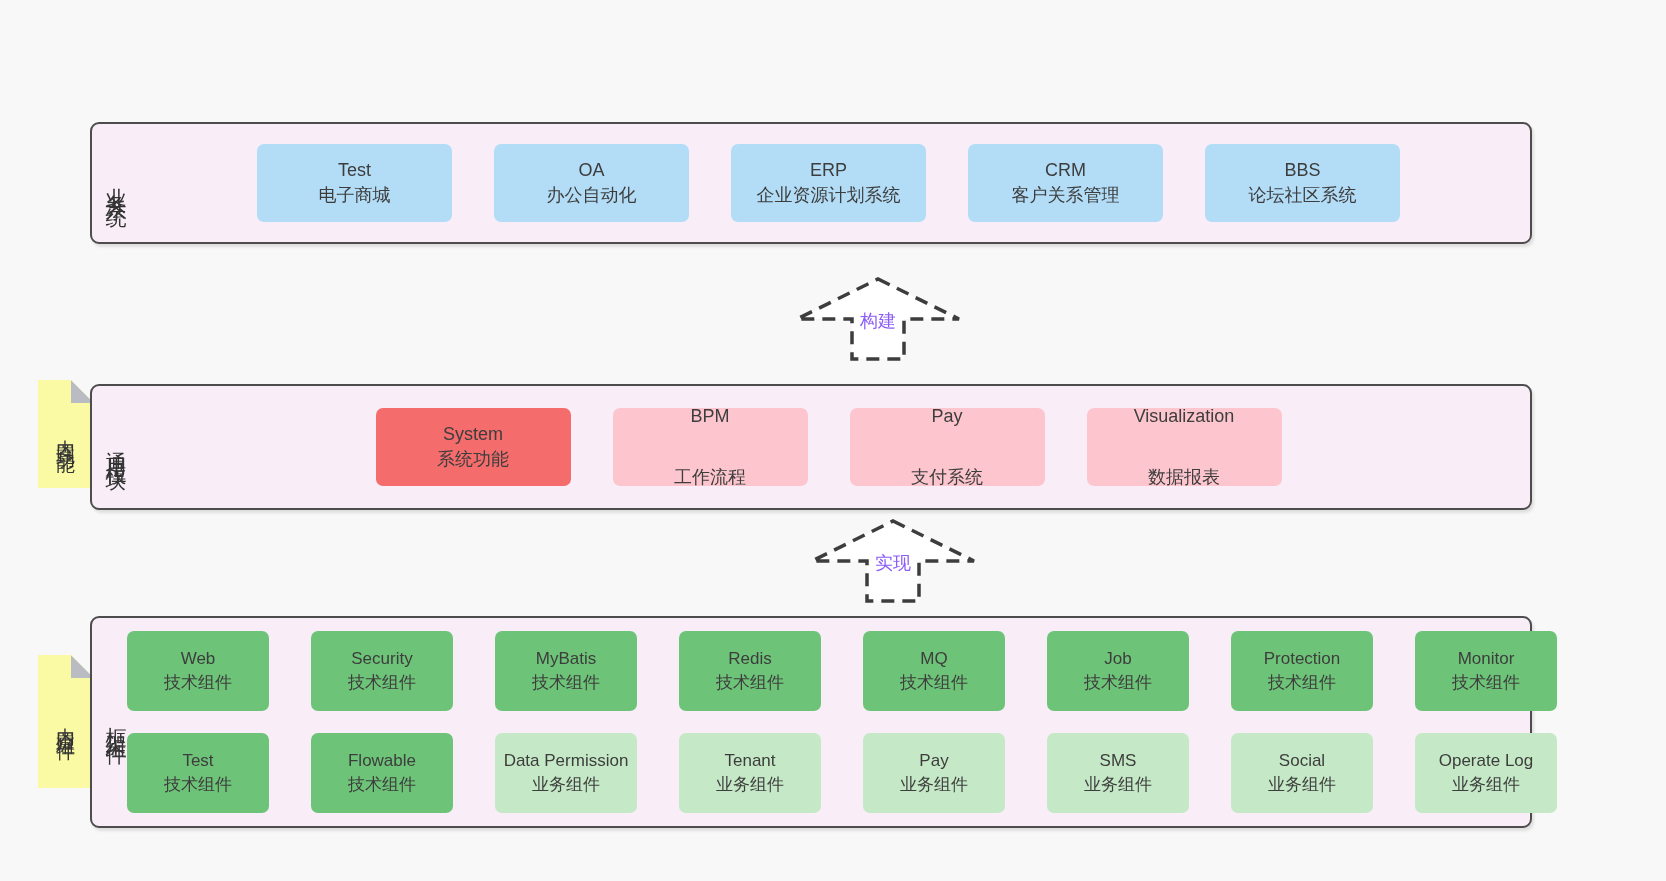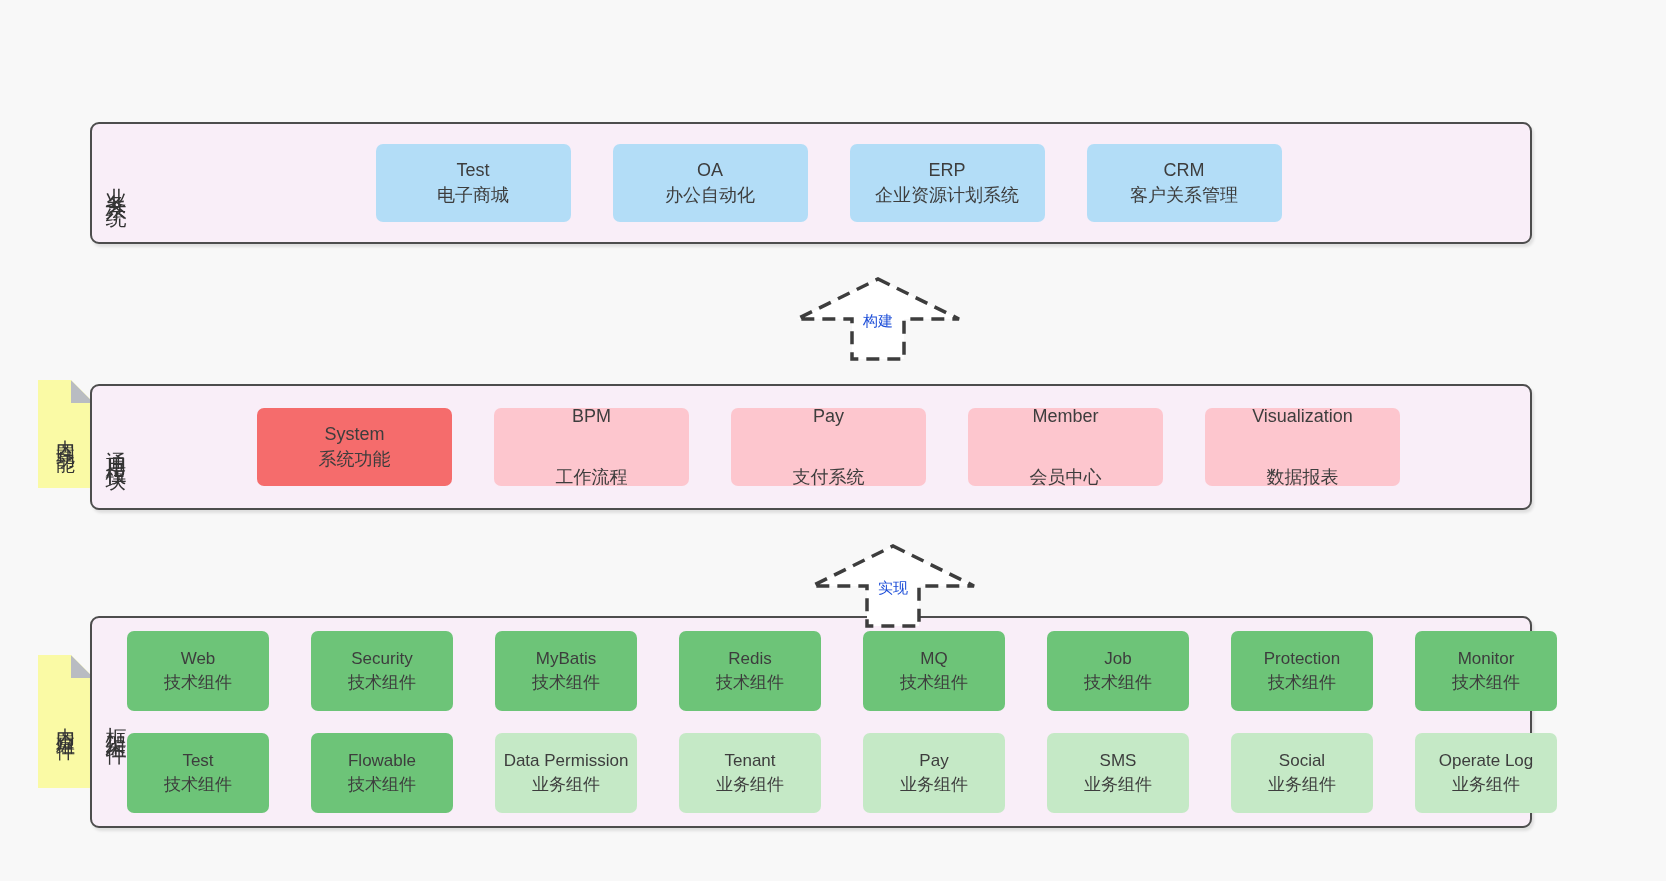--- a/index.html
+++ b/index.html
@@ -53,25 +53,25 @@
     writing-mode:vertical-lr;text-orientation:upright;
     font-size:19px;letter-spacing:5px;line-height:1;color:#333;white-space:nowrap;
   }
   .note-fold{
     position:absolute;top:0;right:0;width:23px;height:23px;
     background:#b9bcc2;
     clip-path:polygon(0 0, 100% 100%, 0 100%);
   }
   .arrow{position:absolute;width:170px;height:86px;z-index:3;}
   .arrow-build{left:793px;top:276px;}
-  .arrow-implement{left:808px;top:543px;}
+  .arrow-implement{left:808px;top:518px;}
   .arrow svg{display:block;width:100%;height:100%;}
   .arrow-label{
     position:absolute;left:50%;top:52%;transform:translate(-50%,-50%);
-    background:#ffffff;font-size:15px;color:#1d4ed8;padding:1px 3px;white-space:nowrap;
+    background:#ffffff;font-size:18px;color:#8b5cf6;padding:1px 3px;white-space:nowrap;
   }
 </style>
 </head>
 <body>
 
 <div class="layer layer-business">
   <div class="layer-label">业务系统</div>
   <div class="boxes-area">
     <div class="box-row row-6">
       <div class="box box-lg blue">
@@ -82,20 +82,24 @@
         <div>OA</div>
         <div>办公自动化</div>
       </div>
       <div class="box box-lg blue">
         <div>ERP</div>
         <div>企业资源计划系统</div>
       </div>
       <div class="box box-lg blue">
         <div>CRM</div>
         <div>客户关系管理</div>
+      </div>
+      <div class="box box-lg blue">
+        <div>BBS</div>
+        <div>论坛社区系统</div>
       </div>
     </div>
   </div>
 </div>
 
 <div class="arrow arrow-build">
   <svg viewBox="0 0 170 86">
     <polygon points="85,3 166,43 111,43 111,83 59,83 59,43 4,43" fill="#ffffff" stroke="#3d3d3d" stroke-width="3.5" stroke-dasharray="13 8" stroke-linejoin="miter"></polygon>
   </svg>
   <div class="arrow-label">构建</div>
@@ -116,24 +120,20 @@
       </div>
       <div class="box box-lg pink">
         <div>BPM</div>
         <div>工作流程</div>
       </div>
       <div class="box box-lg pink">
         <div>Pay</div>
         <div>支付系统</div>
       </div>
       <div class="box box-lg pink">
-        <div>Member</div>
-        <div>会员中心</div>
-      </div>
-      <div class="box box-lg pink">
         <div>Visualization</div>
         <div>数据报表</div>
       </div>
     </div>
   </div>
 </div>
 
 <div class="arrow arrow-implement">
   <svg viewBox="0 0 170 86">
     <polygon points="85,3 166,43 111,43 111,83 59,83 59,43 4,43" fill="#ffffff" stroke="#3d3d3d" stroke-width="3.5" stroke-dasharray="13 8" stroke-linejoin="miter"></polygon>

